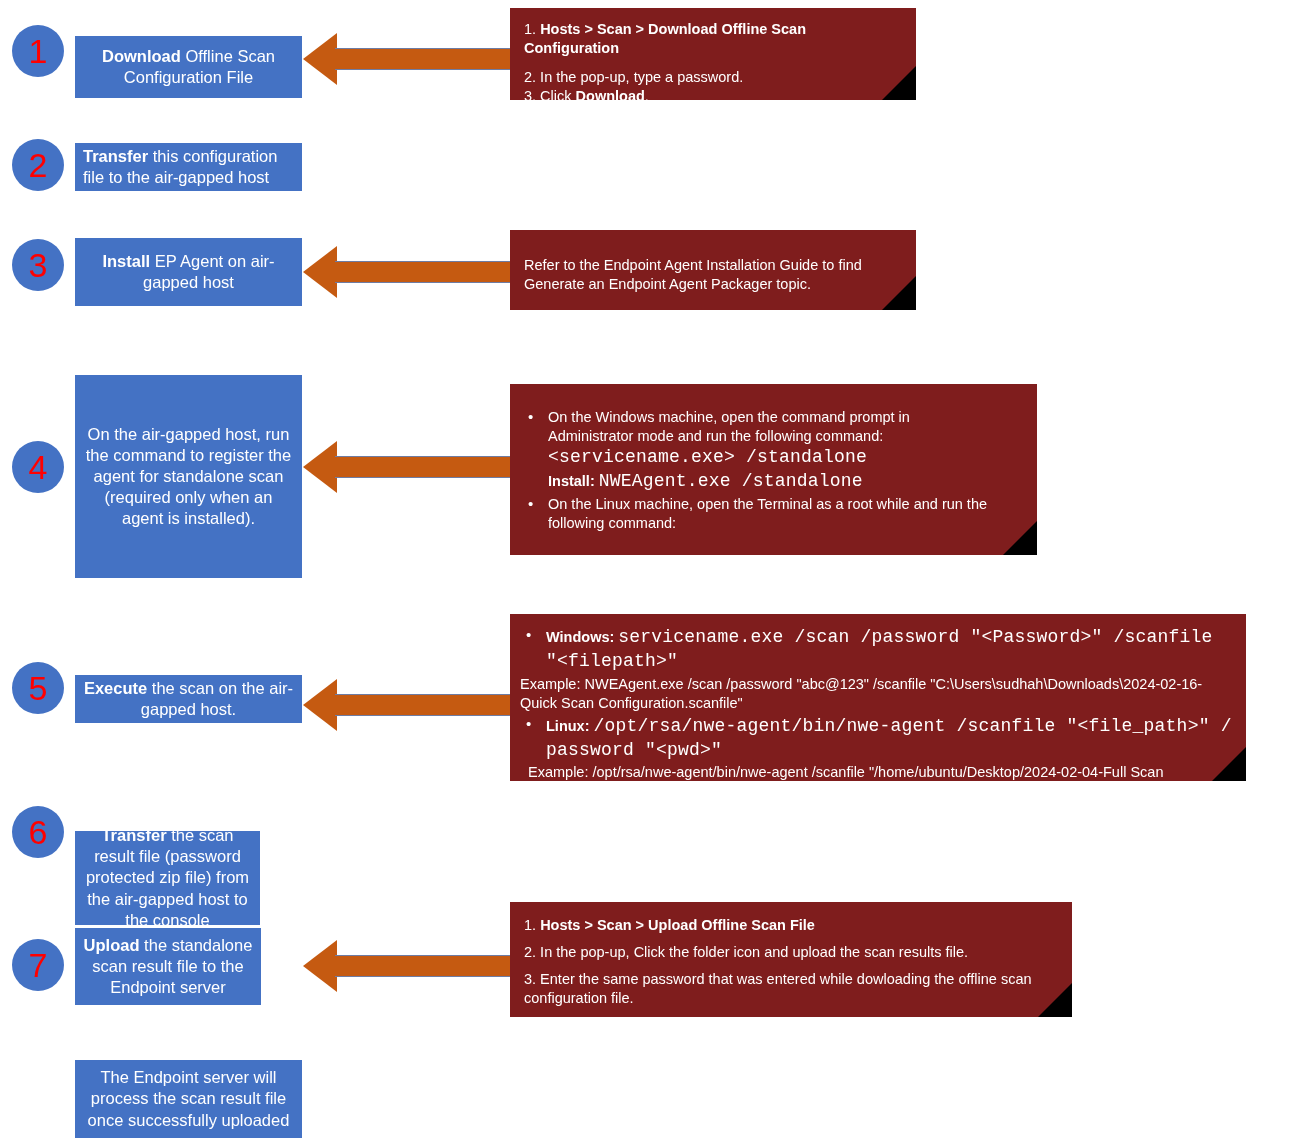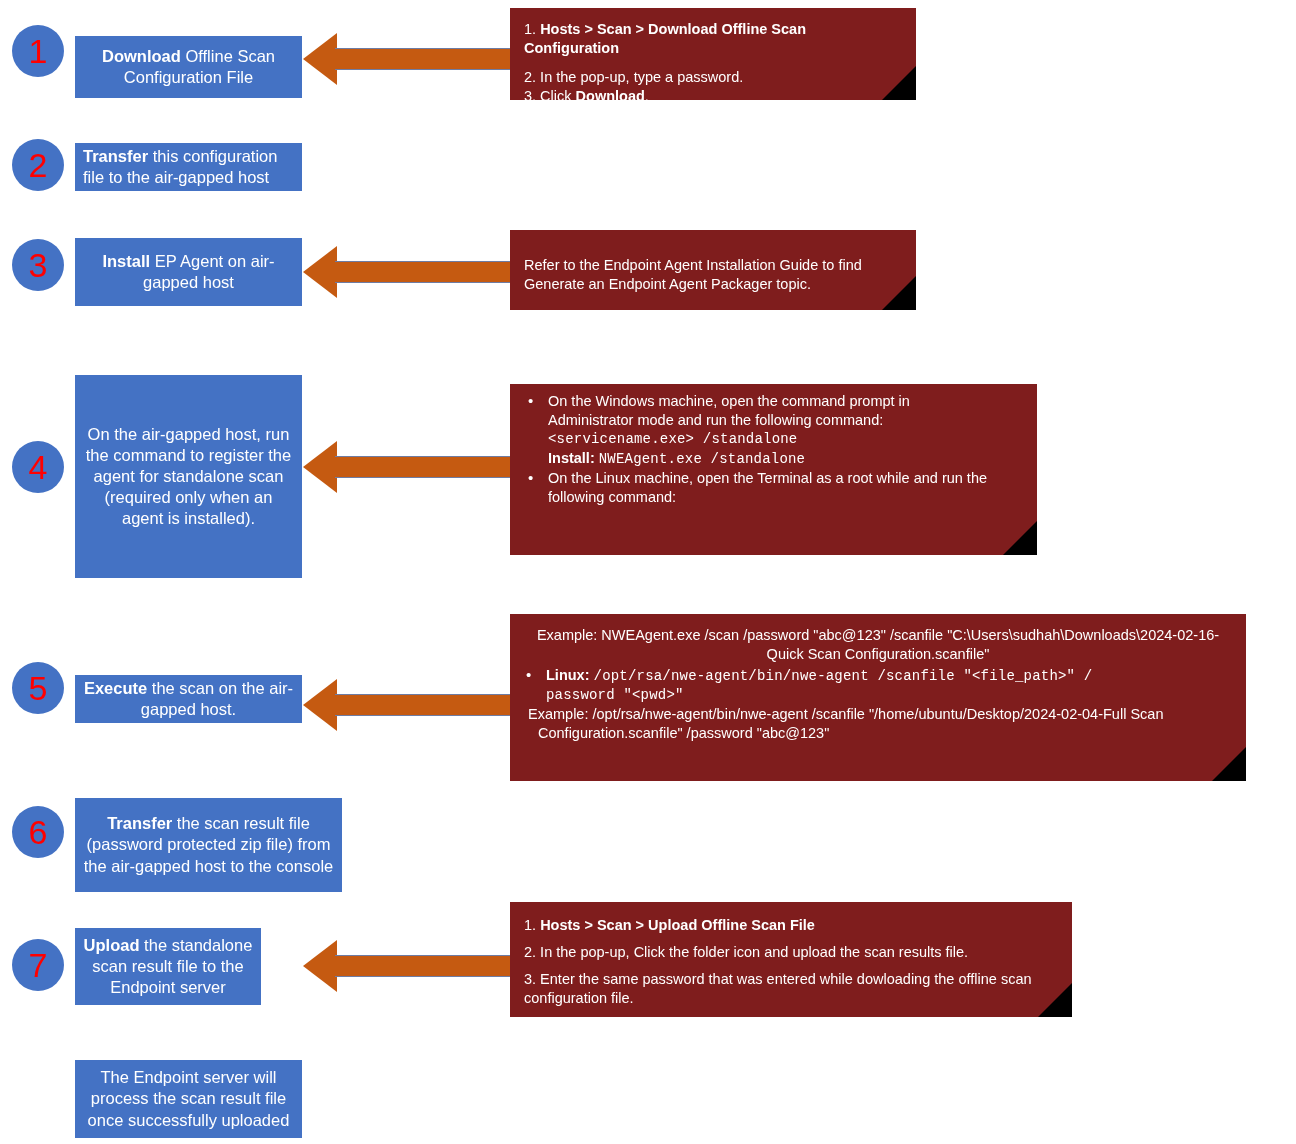--- a/index.html
+++ b/index.html
@@ -89,21 +89,21 @@
     height: 34px;
     background: #000000;
     clip-path: polygon(100% 0, 100% 100%, 0 100%);
   }
   .callout .body { position: relative; z-index: 2; }
 
   .callout p { margin: 0; }
   .callout .sp { height: 10px; }
   .mono {
     font-family: "Liberation Mono", "DejaVu Sans Mono", monospace;
-    font-size: 14px;
+    font-size: 18px;
     letter-spacing: 0.2px;
   }
 
   
   .blist { list-style: none; margin: 0; padding: 0; }
   .blist > li {
     position: relative;
     padding-left: 26px;
     margin: 0 0 1px 0;
   }
@@ -150,21 +150,21 @@
     <span>On the air-gapped host, run the command to register the agent for standalone scan (required only when an agent is installed).</span>
   </div>
 </div>
 
 <div class="step-box center" style="left:75px; top:675px; width:227px; height:48px;">
   <div>
     <b>Execute</b><span> the scan on the air-gapped host.</span>
   </div>
 </div>
 
-<div class="step-box center" style="left:75px; top:798px; width:267px; height:94px;">
+<div class="step-box center" style="left:75px; top:831px; width:185px; height:94px;">
   <div>
     <b>Transfer</b><span> the scan result file (password protected zip file) from the air-gapped host to the console</span>
   </div>
 </div>
 
 <div class="step-box center" style="left:75px; top:928px; width:186px; height:77px;">
   <div>
     <b>Upload</b><span> the standalone scan result file to the Endpoint server</span>
   </div>
 </div>
@@ -250,41 +250,47 @@
 </div>
 
 <div class="callout" style="left:510px; top:230px; width:406px; height:80px; padding:26px 24px 0 14px;">
   <div class="body">
     <p>Refer to the Endpoint Agent Installation Guide to find</p>
     <p>Generate an Endpoint Agent Packager topic.</p>
   </div>
   <div class="fold"></div>
 </div>
 
-<div class="callout" style="left:510px; top:384px; width:527px; height:171px; padding:8px 12px;">
+<div class="callout" style="left:510px; top:384px; width:527px; height:171px; padding:24px 12px;">
   <div class="body">
     <ul class="blist">
       <li>
         <span class="hang">On the Windows machine, open the command prompt in</span>
         <span class="hang">Administrator mode and run the following command:</span>
         <span class="hang mono">&lt;servicename.exe&gt; /standalone</span>
         <span class="hang"><b>Install: </b><span class="mono">NWEAgent.exe /standalone</span></span>
       </li>
       <li>
         <span class="hang">On the Linux machine, open the Terminal as a root while and run the</span>
         <span class="hang">following command:</span>
       </li>
     </ul>
   </div>
   <div class="fold"></div>
 </div>
 
 <div class="callout" style="left:510px; top:614px; width:736px; height:167px; padding:12px 10px;">
   <div class="body">
-    <p style="margin:0 0 2px 0;text-align:center;">Example: NWEAgent.exe /scan /password "abc@123" /scanfile "C:\Users\sudhah\Downloads\2024-02-16-Quick Scan Configuration.scanfile"</p>
+    <ul class="blist">
+      <li>
+        <span class="hang"><b>Windows: </b><span class="mono">servicename.exe /scan /password "&lt;Password&gt;" /scanfile</span></span>
+        <span class="hang mono">"&lt;filepath&gt;"</span>
+      </li>
+    </ul>
+    <p style="margin:0 0 2px 0;">Example: NWEAgent.exe /scan /password "abc@123" /scanfile "C:\Users\sudhah\Downloads\2024-02-16-Quick Scan Configuration.scanfile"</p>
     <ul class="blist">
       <li>
         <span class="hang"><b>Linux: </b><span class="mono">/opt/rsa/nwe-agent/bin/nwe-agent /scanfile "&lt;file_path&gt;" /</span></span>
         <span class="hang mono">password "&lt;pwd&gt;"</span>
       </li>
     </ul>
     <p style="margin:0; padding-left:18px; text-indent:-10px;">Example:  /opt/rsa/nwe-agent/bin/nwe-agent /scanfile "/home/ubuntu/Desktop/2024-02-04-Full Scan Configuration.scanfile" /password "abc@123"</p>
   </div>
   <div class="fold"></div>
 </div>

